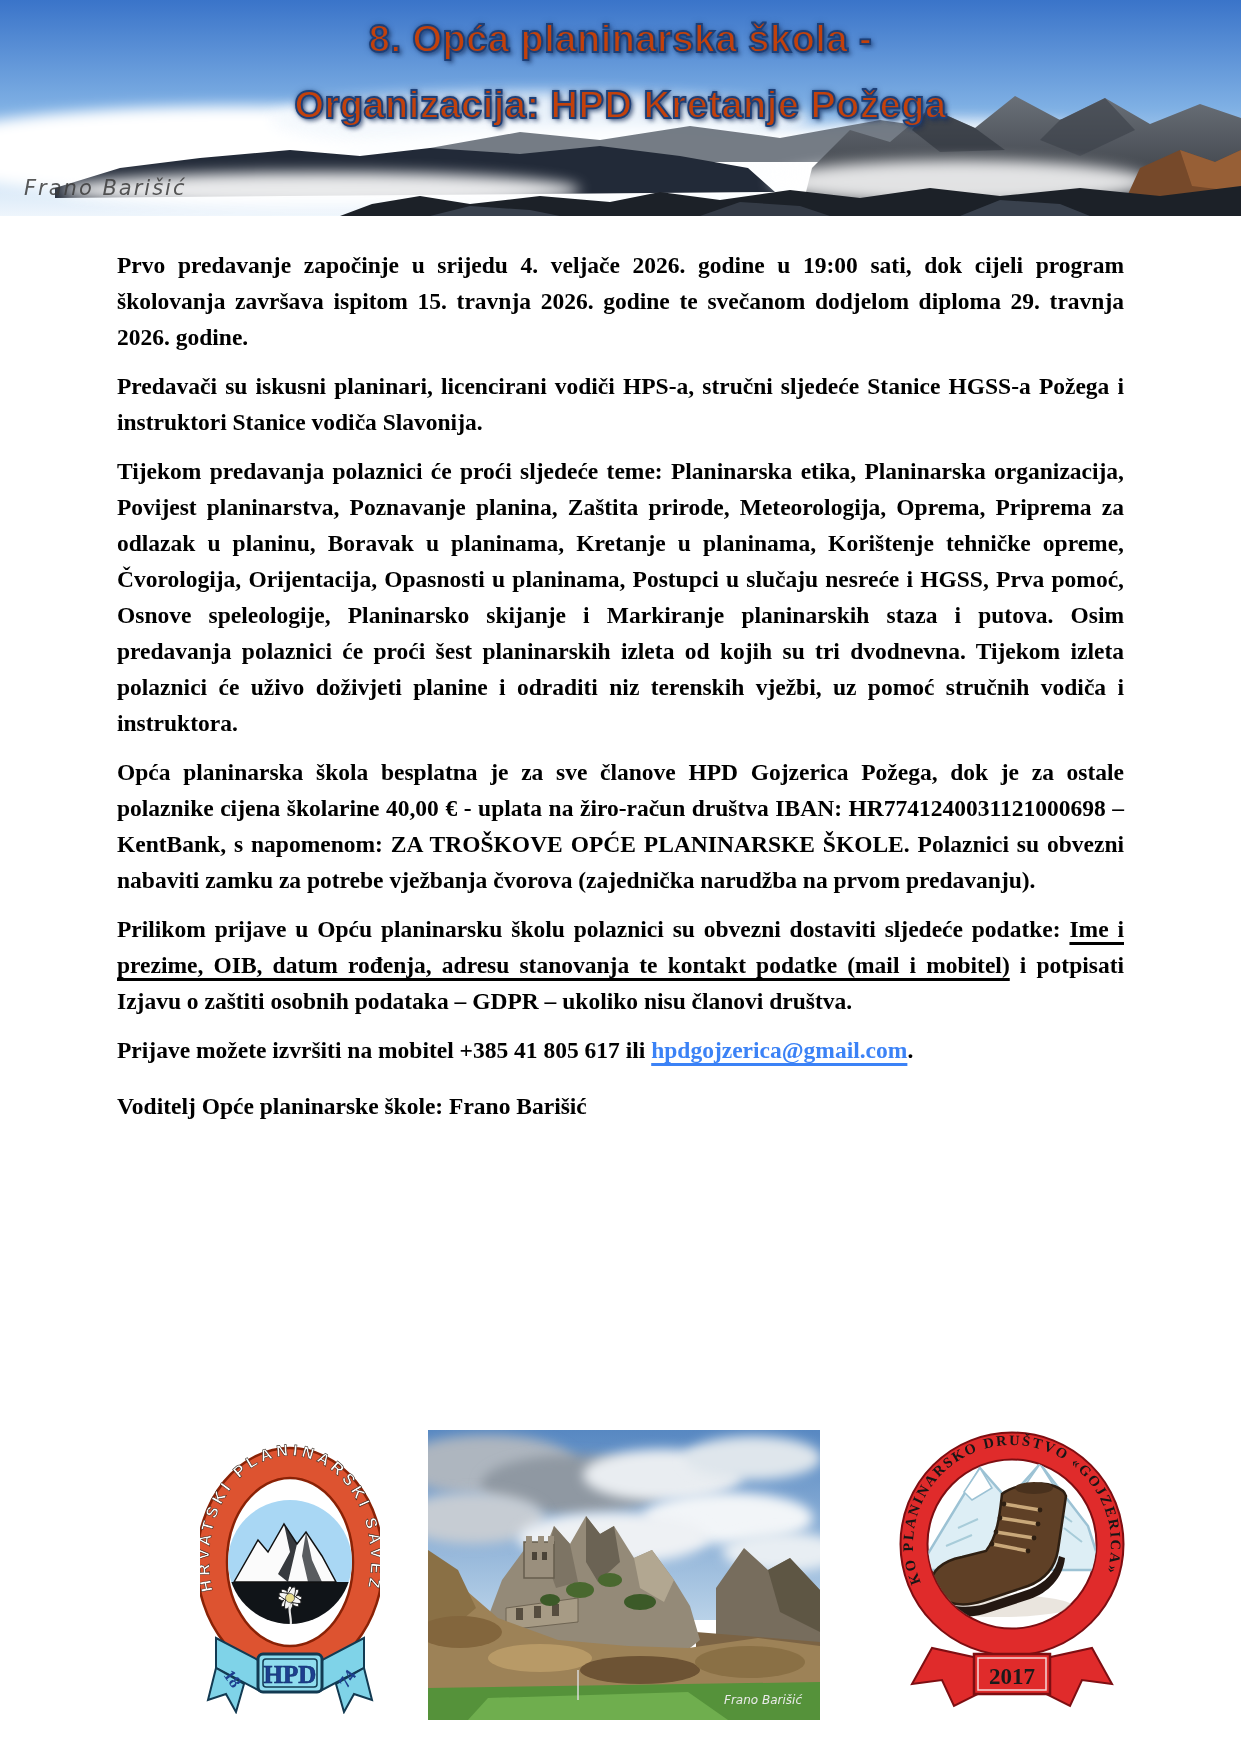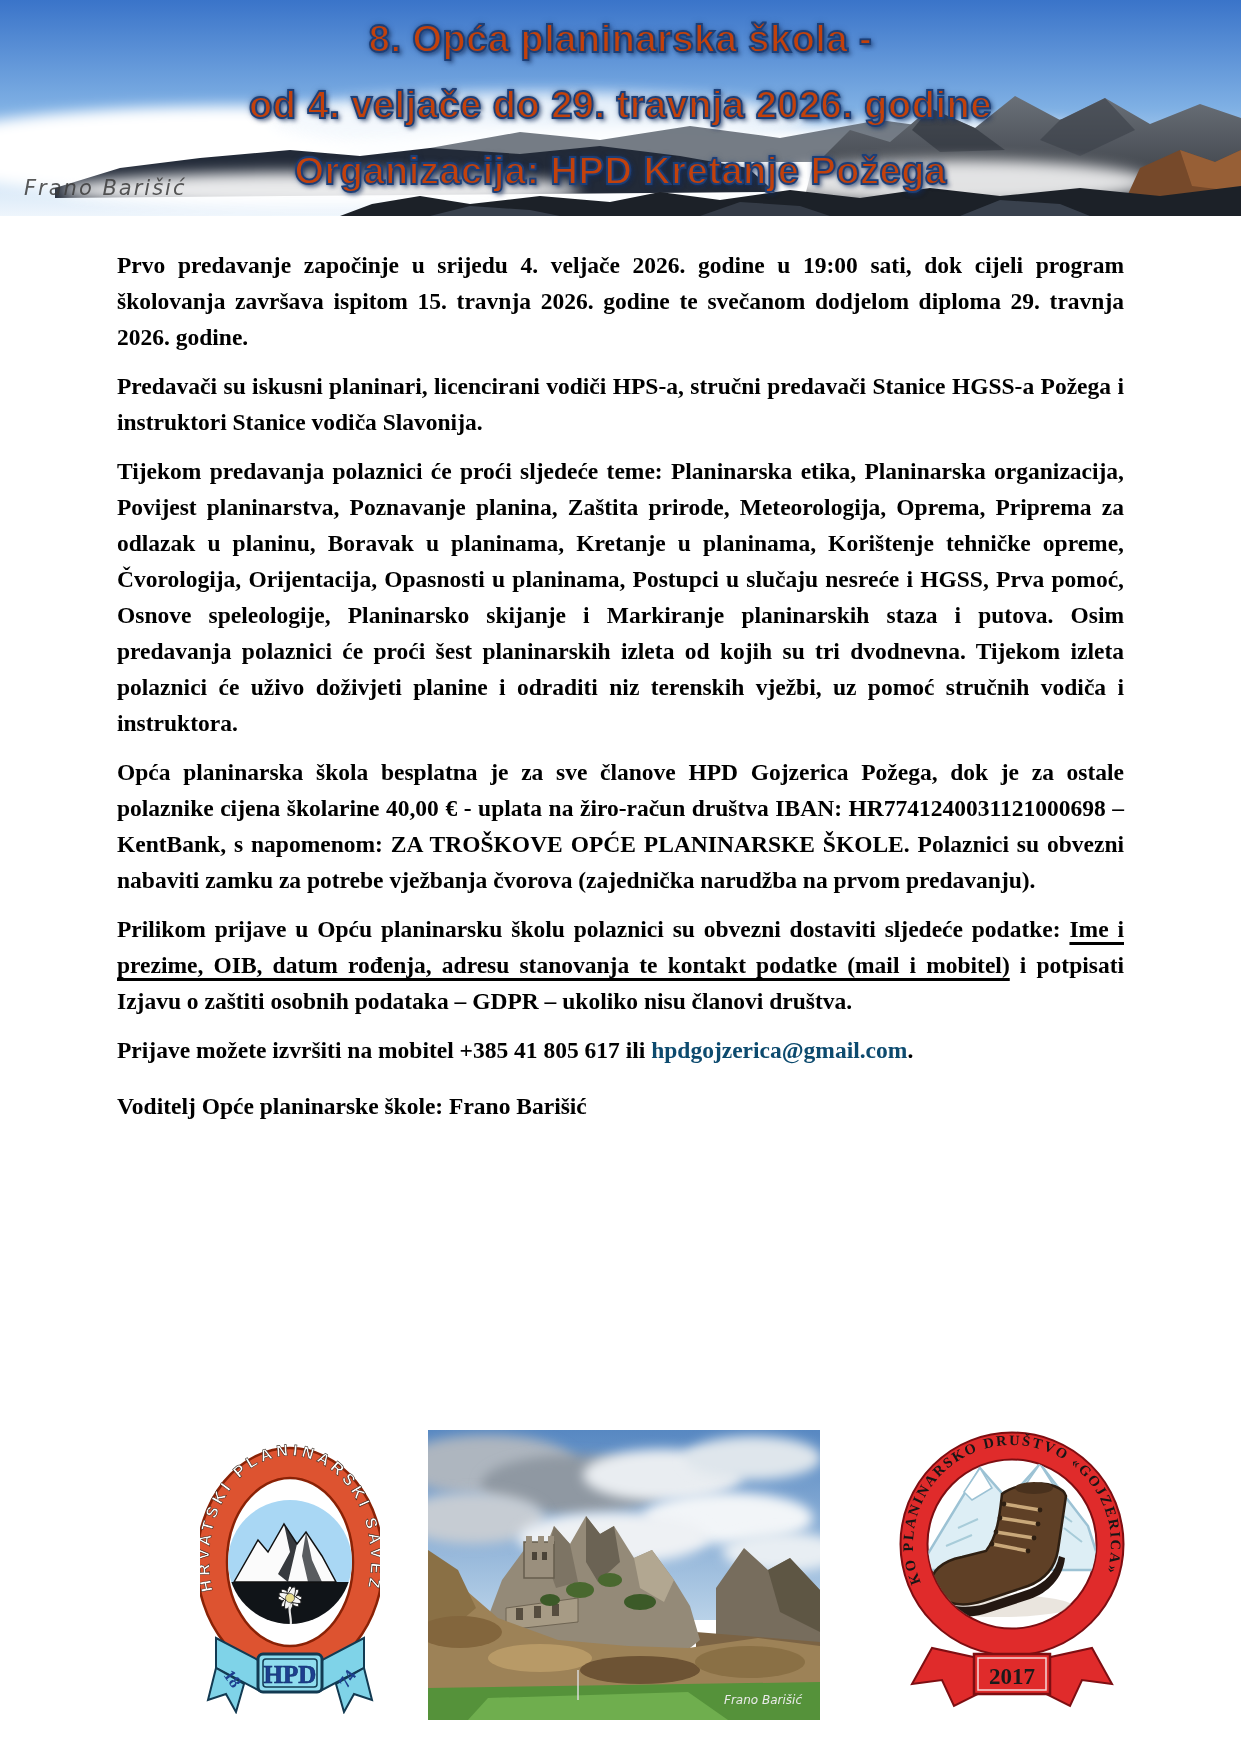--- a/index.html
+++ b/index.html
@@ -26,21 +26,21 @@
   }
   
   .content{
     position:absolute;top:247px;left:117px;width:1007px;
     font-weight:700;font-size:23.5px;line-height:36px;color:#000;
     text-align:justify;
   }
   .content p{margin:0 0 13px 0;}
   .content p.sig{text-align:left;margin-top:20px;}
   .u-seg{text-decoration:underline;text-decoration-thickness:2.5px;text-underline-offset:5px;}
-  a.email-link{color:#0c4a6e;text-decoration-thickness:2.5px;text-underline-offset:5px;cursor:pointer;}
+  a.email-link{color:#3b82f6;text-decoration:underline;text-decoration-thickness:2.5px;text-underline-offset:5px;cursor:pointer;}
   
   .hps-logo{position:absolute;left:200px;top:1432px;width:180px;height:282px;}
   .castle-photo{position:absolute;left:428px;top:1430px;width:392px;height:290px;}
   .gojzerica-logo{position:absolute;left:888px;top:1408px;width:248px;height:312px;}
   .hps-logo svg,.castle-photo svg,.gojzerica-logo svg{width:100%;height:100%;display:block;}
 </style>
 </head>
 <body>
 
 <div class="page">
@@ -82,29 +82,28 @@
       <polygon points="1118,216 1140,168 1180,150 1215,162 1241,150 1241,216" fill="#76492a"></polygon>
       <polygon points="1180,150 1215,162 1241,150 1241,192 1192,186" fill="#a0653a" opacity=".8"></polygon>
 
       <polygon points="340,216 372,204 420,196 470,204 540,196 610,202 660,192 720,200 790,190 860,198 930,188 1000,196 1080,188 1160,196 1241,186 1241,216" fill="#1c2128"></polygon>
       <polygon points="430,216 470,206 530,210 560,216" fill="#39414d"></polygon>
       <polygon points="700,216 740,202 800,206 830,216" fill="#343b46"></polygon>
       <polygon points="960,216 1000,200 1060,204 1090,216" fill="#39414d"></polygon>
     </svg>
     <div class="banner-titles">
       <div>8. Opća planinarska škola -</div>
-      <div>od 4. veljače do 29. travnja 2026. godine</div>
       <div>Organizacija: HPD Kretanje Požega</div>
     </div>
     <div class="banner-watermark">Frano Barišić</div>
   </div>
 
   <div class="content">
     <p>Prvo predavanje započinje u srijedu 4. veljače 2026. godine u 19:00 sati, dok cijeli program školovanja završava ispitom 15. travnja 2026. godine te svečanom dodjelom diploma 29. travnja 2026. godine.</p>
-    <p>Predavači su iskusni planinari, licencirani vodiči HPS-a, stručni predavači Stanice HGSS-a Požega i instruktori Stanice vodiča Slavonija.</p>
+    <p>Predavači su iskusni planinari, licencirani vodiči HPS-a, stručni sljedeće Stanice HGSS-a Požega i instruktori Stanice vodiča Slavonija.</p>
     <p>Tijekom predavanja polaznici će proći sljedeće teme: Planinarska etika, Planinarska organizacija, Povijest planinarstva, Poznavanje planina, Zaštita prirode, Meteorologija, Oprema, Priprema za odlazak u planinu, Boravak u planinama, Kretanje u planinama, Korištenje tehničke opreme, Čvorologija, Orijentacija, Opasnosti u planinama, Postupci u slučaju nesreće i HGSS, Prva pomoć, Osnove speleologije, Planinarsko skijanje i Markiranje planinarskih staza i putova. Osim predavanja polaznici će proći šest planinarskih izleta od kojih su tri dvodnevna. Tijekom izleta polaznici će uživo doživjeti planine i odraditi niz terenskih vježbi, uz pomoć stručnih vodiča i instruktora.</p>
     <p>Opća planinarska škola besplatna je za sve članove HPD Gojzerica Požega, dok je za ostale polaznike cijena školarine 40,00 € - uplata na žiro-račun društva IBAN: HR7741240031121000698 – KentBank, s napomenom: ZA TROŠKOVE OPĆE PLANINARSKE ŠKOLE. Polaznici su obvezni nabaviti zamku za potrebe vježbanja čvorova (zajednička narudžba na prvom predavanju).</p>
     <p><span>Prilikom prijave u Opću planinarsku školu polaznici su obvezni dostaviti sljedeće podatke: </span><span class="u-seg">Ime i prezime, OIB, datum rođenja, adresu stanovanja te kontakt podatke (mail i mobitel)</span><span> i potpisati Izjavu o zaštiti osobnih podataka – GDPR – ukoliko nisu članovi društva.</span></p>
     <p><span>Prijave možete izvršiti na mobitel +385 41 805 617 ili </span><a class="email-link">hpdgojzerica@gmail.com</a><span>.</span></p>
     <p class="sig">Voditelj Opće planinarske škole: Frano Barišić</p>
   </div>
 
   <div class="hps-logo">
     <svg viewBox="0 0 180 282">
       <defs>

